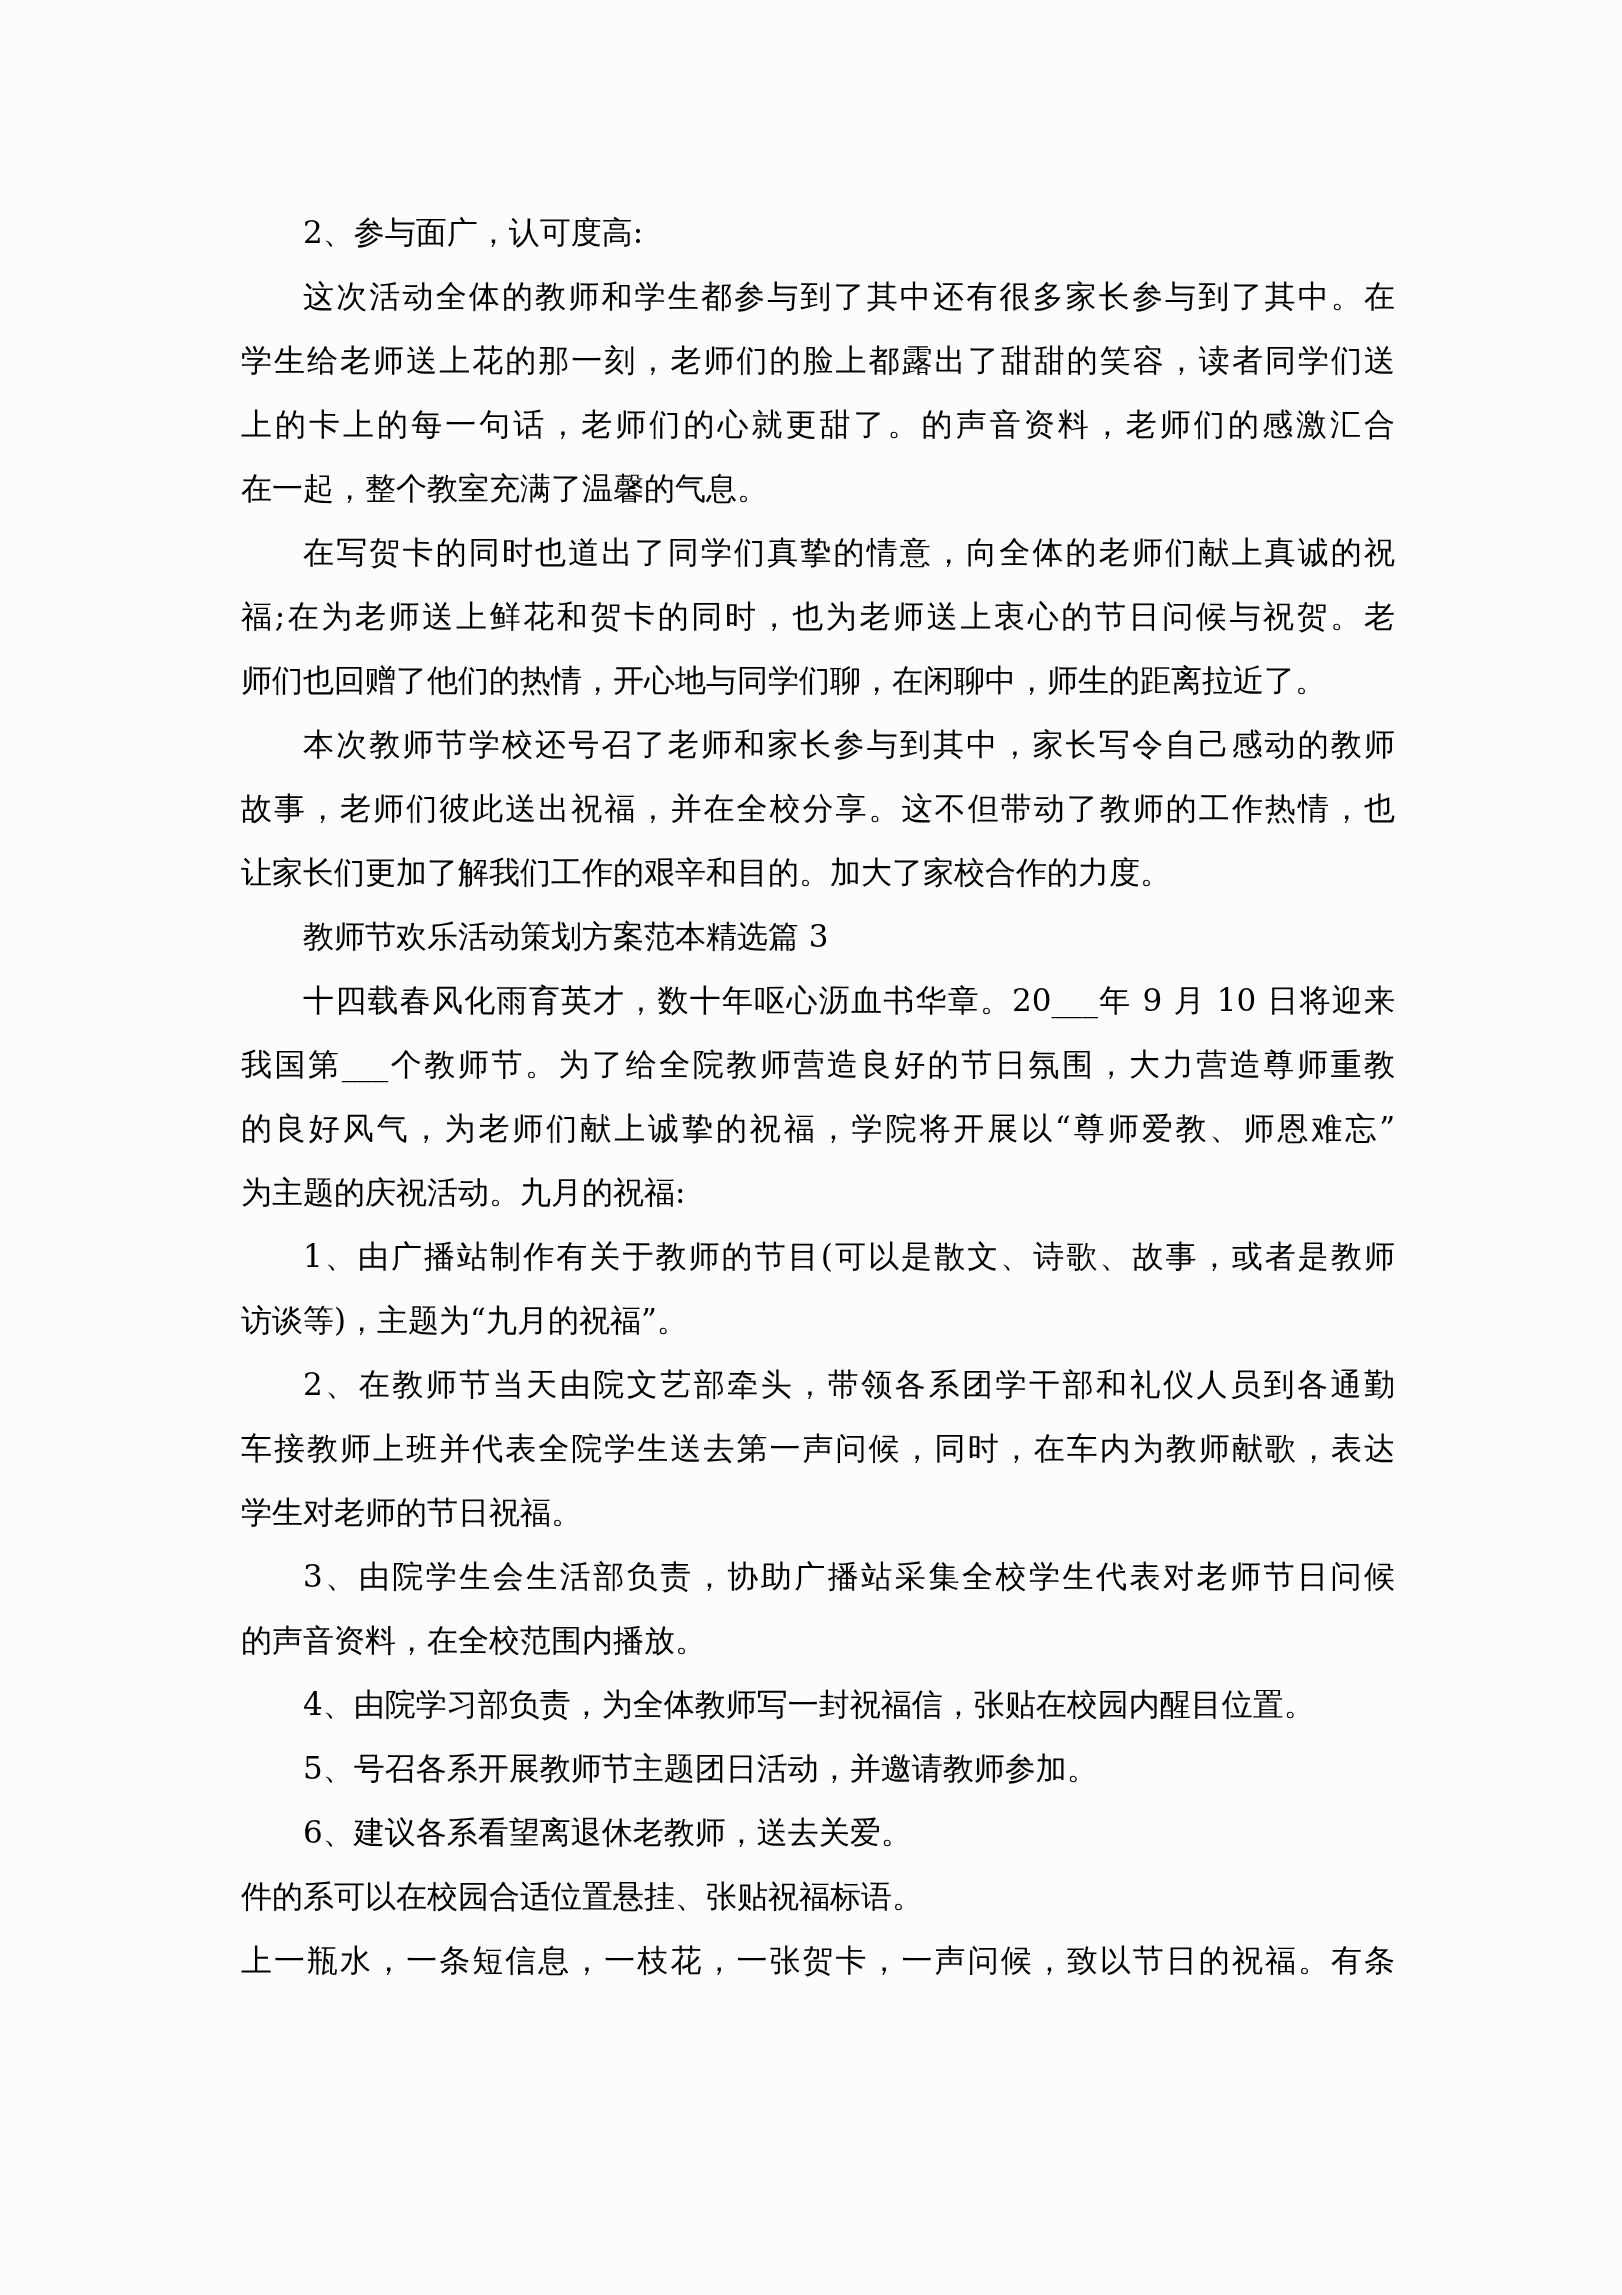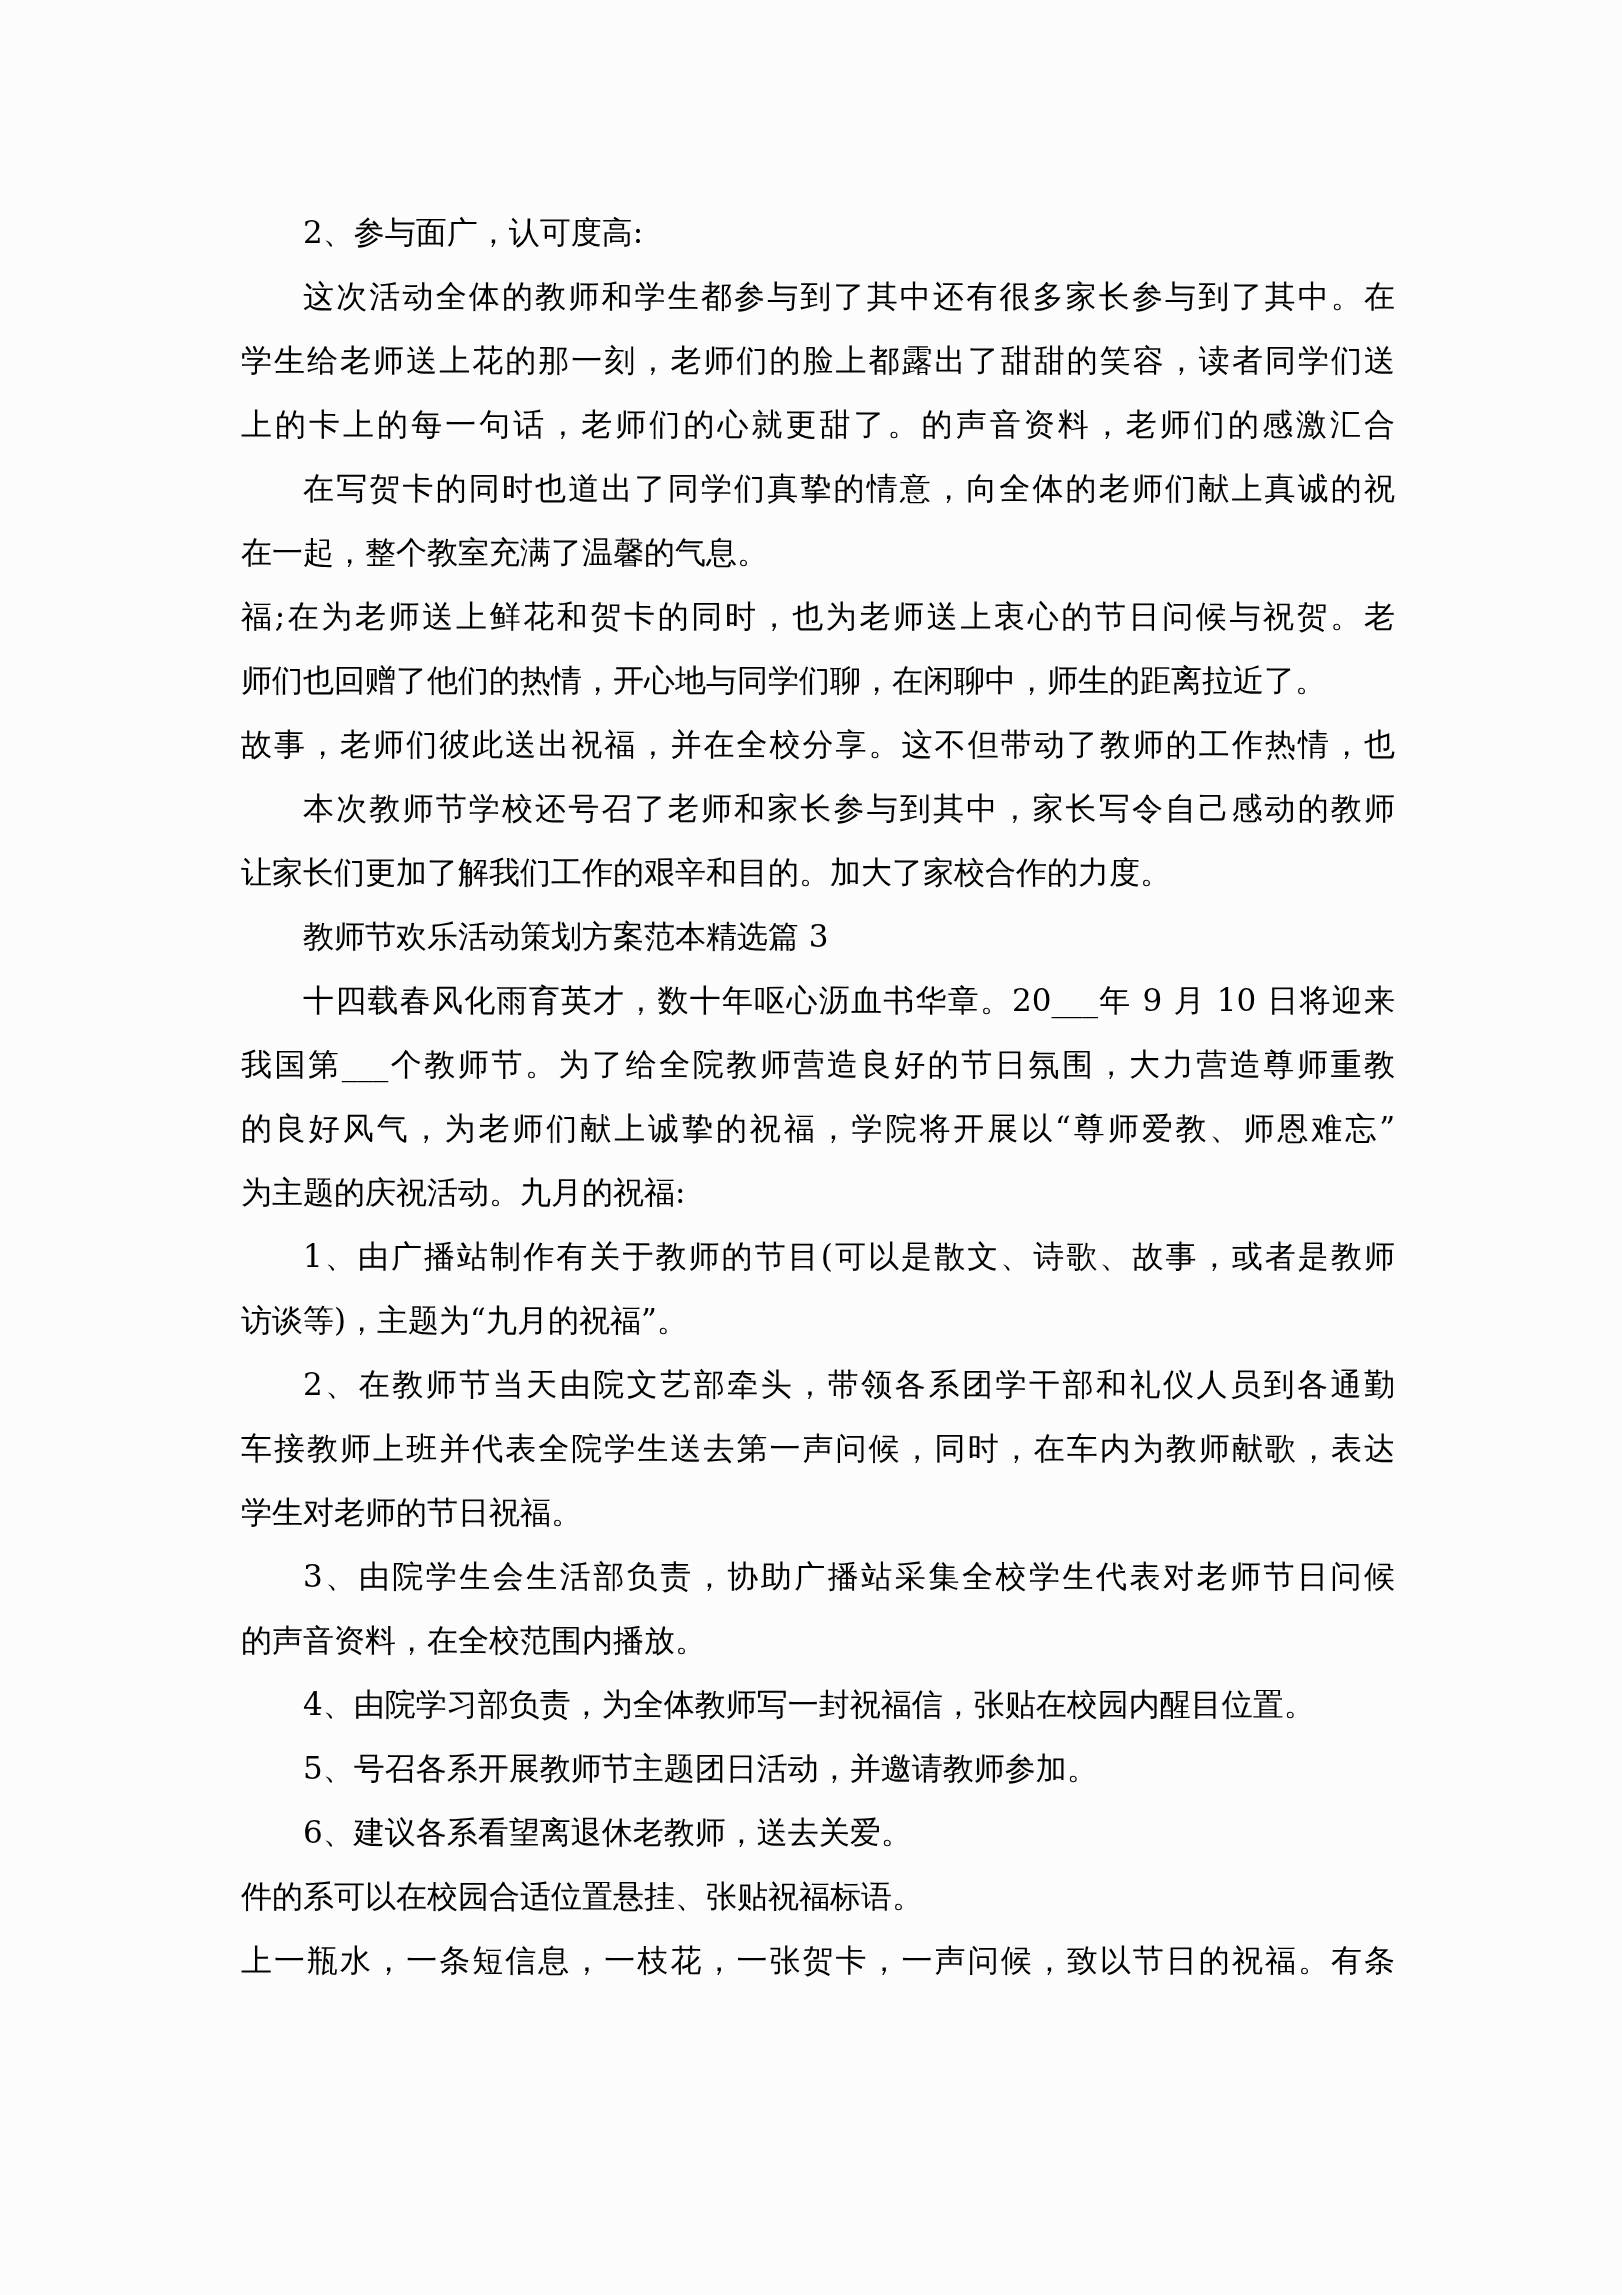--- a/index.html
+++ b/index.html
@@ -42,26 +42,26 @@
 </style>
 </head>
 <body>
 
 <div class="page">
   <div class="textblock">
       <div class="line indent">2、参与面广，认可度高:</div>
       <div class="line indent fill">这次活动全体的教师和学生都参与到了其中还有很多家长参与到了其中。在</div>
       <div class="line fill">学生给老师送上花的那一刻，老师们的脸上都露出了甜甜的笑容，读者同学们送</div>
       <div class="line fill">上的卡上的每一句话，老师们的心就更甜了。的声音资料，老师们的感激汇合</div>
+      <div class="line">在一起，整个教室充满了温馨的气息。</div>
       <div class="line indent fill">在写贺卡的同时也道出了同学们真挚的情意，向全体的老师们献上真诚的祝</div>
-      <div class="line">在一起，整个教室充满了温馨的气息。</div>
       <div class="line fill">福;在为老师送上鲜花和贺卡的同时，也为老师送上衷心的节日问候与祝贺。老</div>
       <div class="line">师们也回赠了他们的热情，开心地与同学们聊，在闲聊中，师生的距离拉近了。</div>
+      <div class="line indent fill">本次教师节学校还号召了老师和家长参与到其中，家长写令自己感动的教师</div>
       <div class="line fill">故事，老师们彼此送出祝福，并在全校分享。这不但带动了教师的工作热情，也</div>
-      <div class="line indent fill">本次教师节学校还号召了老师和家长参与到其中，家长写令自己感动的教师</div>
       <div class="line">让家长们更加了解我们工作的艰辛和目的。加大了家校合作的力度。</div>
       <div class="line indent">教师节欢乐活动策划方案范本精选篇 3</div>
       <div class="line indent fill">十四载春风化雨育英才，数十年呕心沥血书华章。20___年 9 月 10 日将迎来</div>
       <div class="line fill">我国第___个教师节。为了给全院教师营造良好的节日氛围，大力营造尊师重教</div>
       <div class="line fill">的良好风气，为老师们献上诚挚的祝福，学院将开展以“尊师爱教、师恩难忘”</div>
       <div class="line">为主题的庆祝活动。九月的祝福:</div>
       <div class="line indent fill">1、由广播站制作有关于教师的节目(可以是散文、诗歌、故事，或者是教师</div>
       <div class="line">访谈等)，主题为“九月的祝福”。</div>
       <div class="line indent fill">2、在教师节当天由院文艺部牵头，带领各系团学干部和礼仪人员到各通勤</div>
       <div class="line fill">车接教师上班并代表全院学生送去第一声问候，同时，在车内为教师献歌，表达</div>

